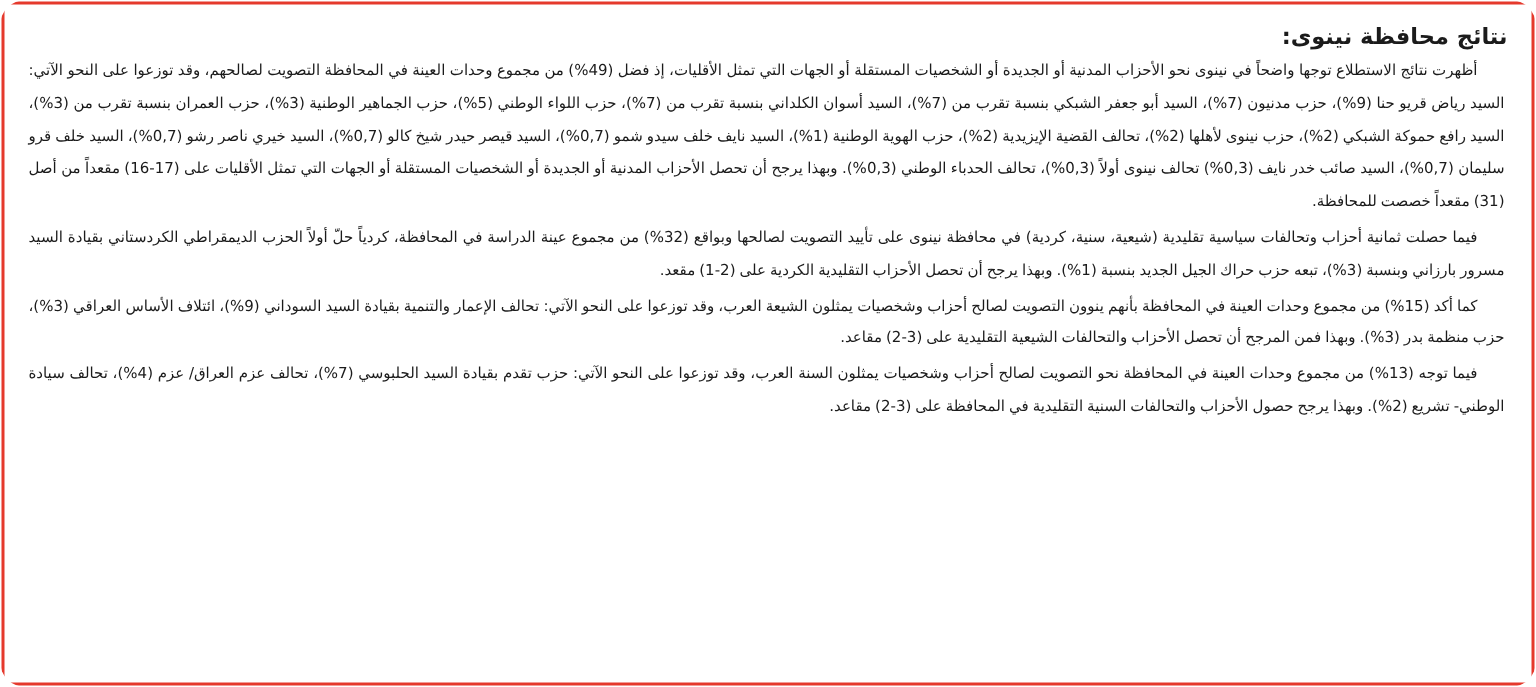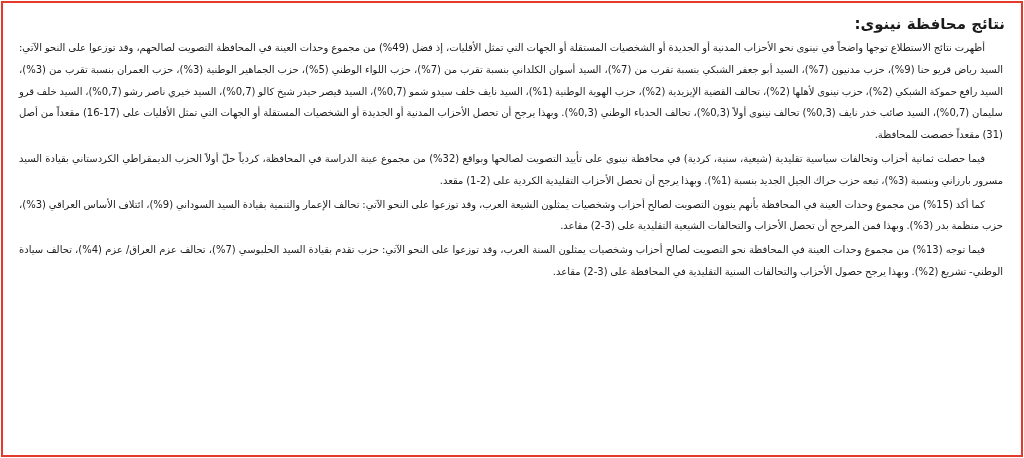--- a/index.html
+++ b/index.html
@@ -12,20 +12,21 @@
     padding:0;
     background:var(--bg-color);
   }
   .page{
     position:relative;
     width:1024px;
     height:458px;
     background:var(--bg-color);
     box-sizing:border-box;
     overflow:hidden;
+    border-radius:17px;
   }
   .doc-frame{
     position:absolute;
     top:1px; right:1px; bottom:1px; left:1px;
     border:2px solid var(--border-color);
     box-sizing:border-box;
     padding:10px 16px 6px 14px;
     direction:rtl;
     overflow:hidden;
   }

